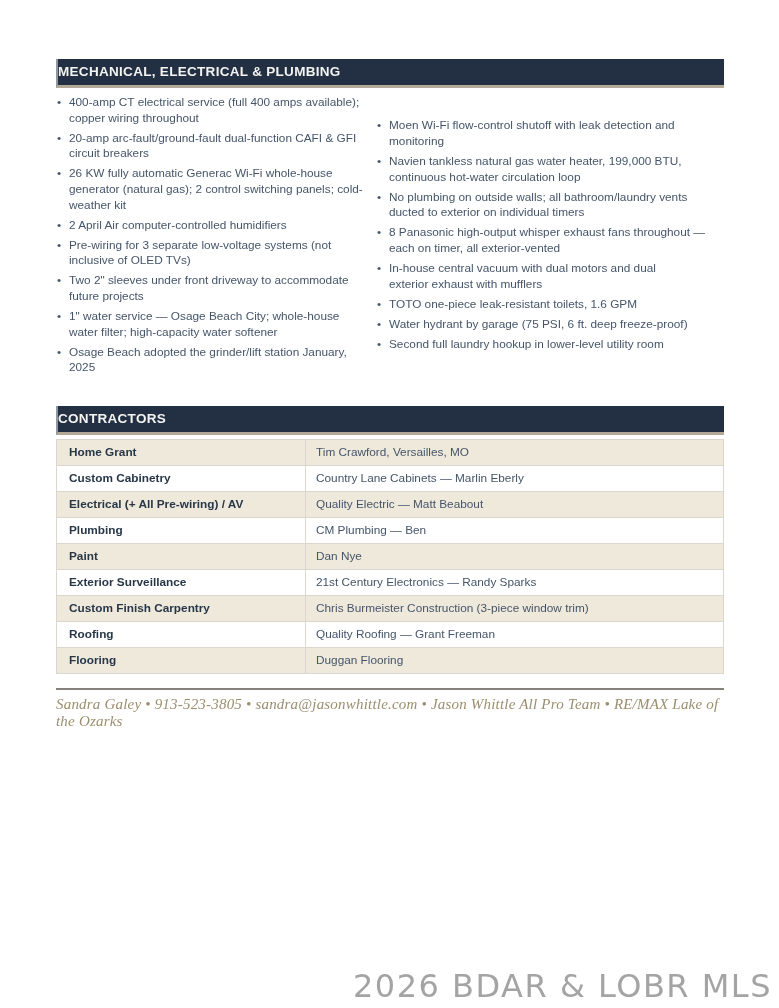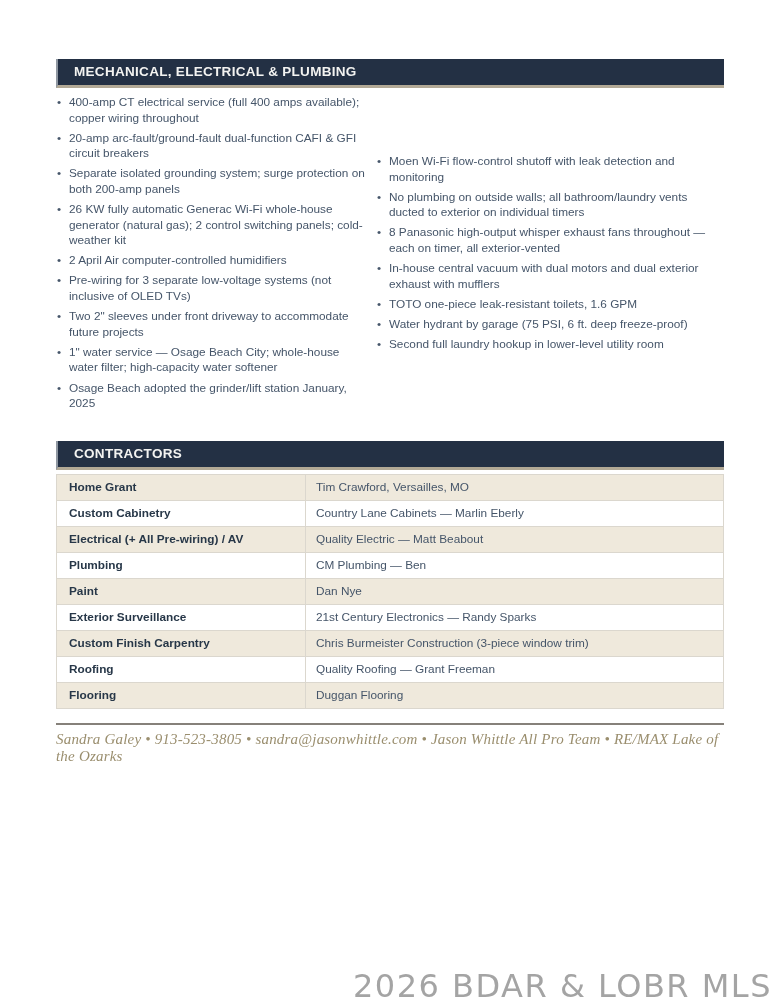--- a/index.html
+++ b/index.html
@@ -19,21 +19,21 @@
     box-sizing: border-box;
     height: 29px;
     background: #233044;
     border-left: 2px solid #8f97a1;
     border-bottom: 3px solid #b2a996;
     color: #f3f3f1;
     font-size: 13.5px;
     font-weight: bold;
     letter-spacing: 0.3px;
     line-height: 26px;
-    padding-left: 16px;
+    padding-left: 0;
   }
   
   .cols {
     display: flex;
     margin-top: 7px;
     color: #455569;
     font-size: 11.8px;
     line-height: 15.6px;
     align-items: center;
   }
@@ -108,32 +108,32 @@
 
     <section>
       <header class="bar">
         <span>MECHANICAL, ELECTRICAL &amp; PLUMBING</span>
       </header>
       <div class="cols">
         <div class="col-left">
           <ul class="bullets">
             <li>400-amp CT electrical service (full 400 amps available); copper wiring throughout</li>
             <li>20-amp arc-fault/ground-fault dual-function CAFI &amp; GFI circuit breakers</li>
-            <li>Separate isolated grounding system; surge protection on both 200-amp panels</li>
             <li>26 KW fully automatic Generac Wi-Fi whole-house generator (natural gas); 2 control switching panels; cold-weather kit</li>
             <li>2 April Air computer-controlled humidifiers</li>
             <li>Pre-wiring for 3 separate low-voltage systems (not inclusive of OLED TVs)</li>
             <li>Two 2" sleeves under front driveway to accommodate future projects</li>
             <li>1" water service — Osage Beach City; whole-house water filter; high-capacity water softener</li>
             <li>Osage Beach adopted the grinder/lift station January, 2025</li>
           </ul>
         </div>
         <div class="col-right">
           <ul class="bullets">
             <li>Moen Wi-Fi flow-control shutoff with leak detection and monitoring</li>
+            <li>Navien tankless natural gas water heater, 199,000 BTU, continuous hot-water circulation loop</li>
             <li>No plumbing on outside walls; all bathroom/laundry vents ducted to exterior on individual timers</li>
             <li>8 Panasonic high-output whisper exhaust fans throughout — each on timer, all exterior-vented</li>
             <li>In-house central vacuum with dual motors and dual exterior exhaust with mufflers</li>
             <li>TOTO one-piece leak-resistant toilets, 1.6 GPM</li>
             <li>Water hydrant by garage (75 PSI, 6 ft. deep freeze-proof)</li>
             <li>Second full laundry hookup in lower-level utility room</li>
           </ul>
         </div>
       </div>
     </section>

